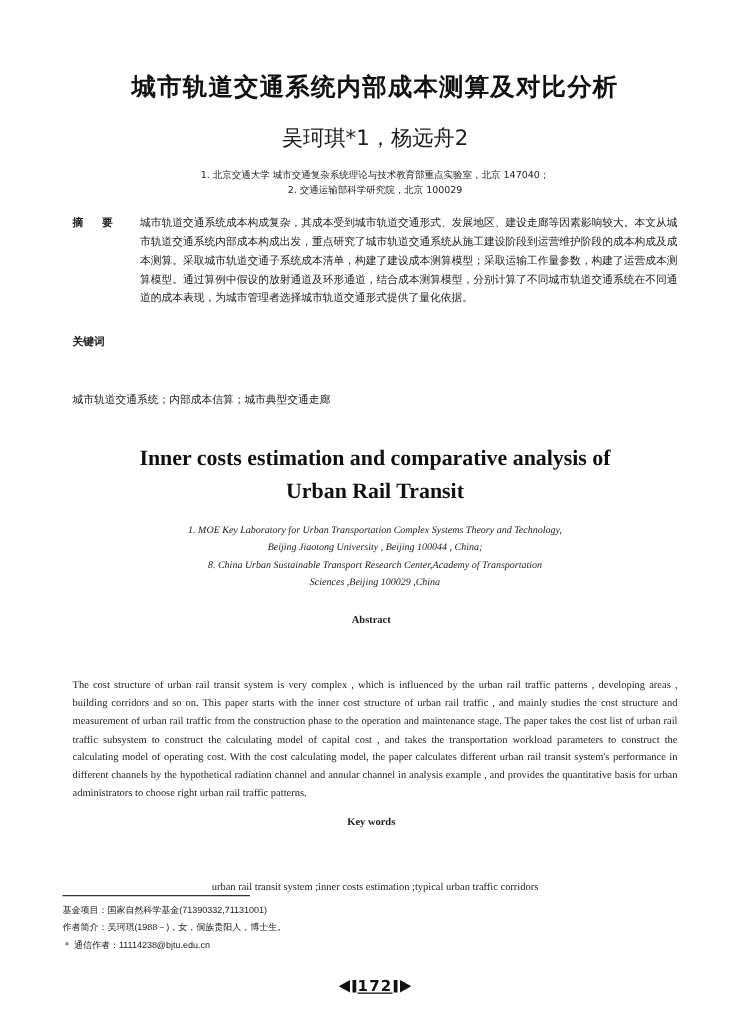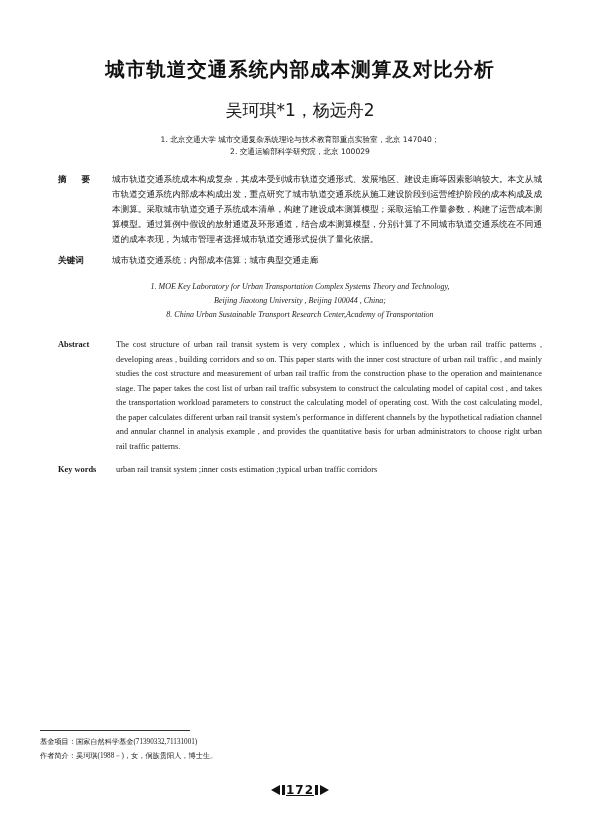--- a/index.html
+++ b/index.html
@@ -66,21 +66,21 @@
     letter-spacing: 6px;
     white-space: nowrap;
     padding-right: 8px;
   }
   .cn-label.kw { letter-spacing: 0px; }
   .cn-body {
     flex: 1 1 auto;
     text-align: justify;
     text-justify: inter-ideograph;
   }
-  .cn-kw-row { margin-top: 6px; }
+  .cn-kw-row { margin-top: 20px; flex-direction: column; }
 
   
   .en-title {
     text-align: center;
     font-family: "Liberation Serif", serif;
     font-weight: bold;
     font-size: 17.5px;
     line-height: 1.45;
     margin-top: 26px;
     color: #111;
@@ -100,42 +100,43 @@
   }
 
   
   .en-abs-block {
     margin-top: 16px;
     font-size: 8.4px;
     line-height: 1.72;
   }
   .en-row {
     display: flex;
-    align-items: flex-start;
+    align-items: center;
+    flex-direction: column;
   }
   .en-label {
     flex: 0 0 52px;
     font-weight: bold;
     padding-right: 6px;
     white-space: nowrap;
   }
   .en-body {
     flex: 1 1 auto;
     text-align: justify;
   }
   .en-kw-row { margin-top: 9px; }
   .en-kw-label { flex: 0 0 52px; font-weight: bold; padding-right: 6px; }
 
   
   .footnotes {
     position: absolute;
-    left: 40px;
+    left: 50px;
     bottom: 58px;
     width: 300px;
-    font-family: Liberation Serif, serif;
+    font-family: Liberation Sans, sans-serif;
     font-size: 7.2px;
     line-height: 1.95;
     color: #1a1a1a;
   }
   .footnotes .rule {
     width: 150px;
     border-top: 1px solid #333;
     margin-bottom: 4px;
   }
   .fn-line { white-space: nowrap; }
@@ -192,43 +193,49 @@
     <div class="cn-row">
       <div class="cn-label">摘 要</div>
       <div class="cn-body">城市轨道交通系统成本构成复杂，其成本受到城市轨道交通形式、发展地区、建设走廊等因素影响较大。本文从城市轨道交通系统内部成本构成出发，重点研究了城市轨道交通系统从施工建设阶段到运营维护阶段的成本构成及成本测算。采取城市轨道交通子系统成本清单，构建了建设成本测算模型；采取运输工作量参数，构建了运营成本测算模型。通过算例中假设的放射通道及环形通道，结合成本测算模型，分别计算了不同城市轨道交通系统在不同通道的成本表现，为城市管理者选择城市轨道交通形式提供了量化依据。</div>
     </div>
     <div class="cn-row cn-kw-row">
       <div class="cn-label kw">关键词</div>
       <div class="cn-body">城市轨道交通系统；内部成本信算；城市典型交通走廊</div>
     </div>
   </div>
 
+  <div class="en-title">
+    <div>Inner costs estimation and comparative analysis of</div>
+    <div>Urban Rail Transit</div>
+  </div>
 
 
   <div class="en-affil">
     <div>1. MOE Key Laboratory for Urban Transportation Complex Systems Theory and Technology,</div>
     <div>Beijing Jiaotong University , Beijing 100044 , China;</div>
     <div>8. China Urban Sustainable Transport Research Center,Academy of Transportation</div>
+    <div>Sciences ,Beijing 100029 ,China</div>
   </div>
 
   <div class="en-abs-block">
     <div class="en-row">
       <div class="en-label">Abstract</div>
       <div class="en-body">The cost structure of urban rail transit system is very complex , which is influenced by the urban rail traffic patterns , developing areas , building corridors and so on. This paper starts with the inner cost structure of urban rail traffic , and mainly studies the cost structure and measurement of urban rail traffic from the construction phase to the operation and maintenance stage. The paper takes the cost list of urban rail traffic subsystem to construct the calculating model of capital cost , and takes the transportation workload parameters to construct the calculating model of operating cost. With the cost calculating model, the paper calculates different urban rail transit system's performance in different channels by the hypothetical radiation channel and annular channel in analysis example , and provides the quantitative basis for urban administrators to choose right urban rail traffic patterns.</div>
     </div>
     <div class="en-row en-kw-row">
       <div class="en-label en-kw-label">Key words</div>
       <div class="en-body">urban rail transit system ;inner costs estimation ;typical urban traffic corridors</div>
     </div>
   </div>
 
   <div class="footnotes">
     <div class="rule"></div>
     <div class="fn-line">基金项目：国家自然科学基金(71390332,71131001)</div>
     <div class="fn-line">作者简介：吴珂琪(1988－)，女，侗族贵阳人，博士生。</div>
+    <div class="fn-line">＊ 通信作者：11114238@bjtu.edu.cn</div>
   </div>
 
   <div class="pagenum-wrap">
     <span class="pagenum">
       <span class="arrow-left"></span>
       <span class="bar"></span>
       <span>172</span>
       <span class="bar"></span>
       <span class="arrow-right"></span>
     </span>

